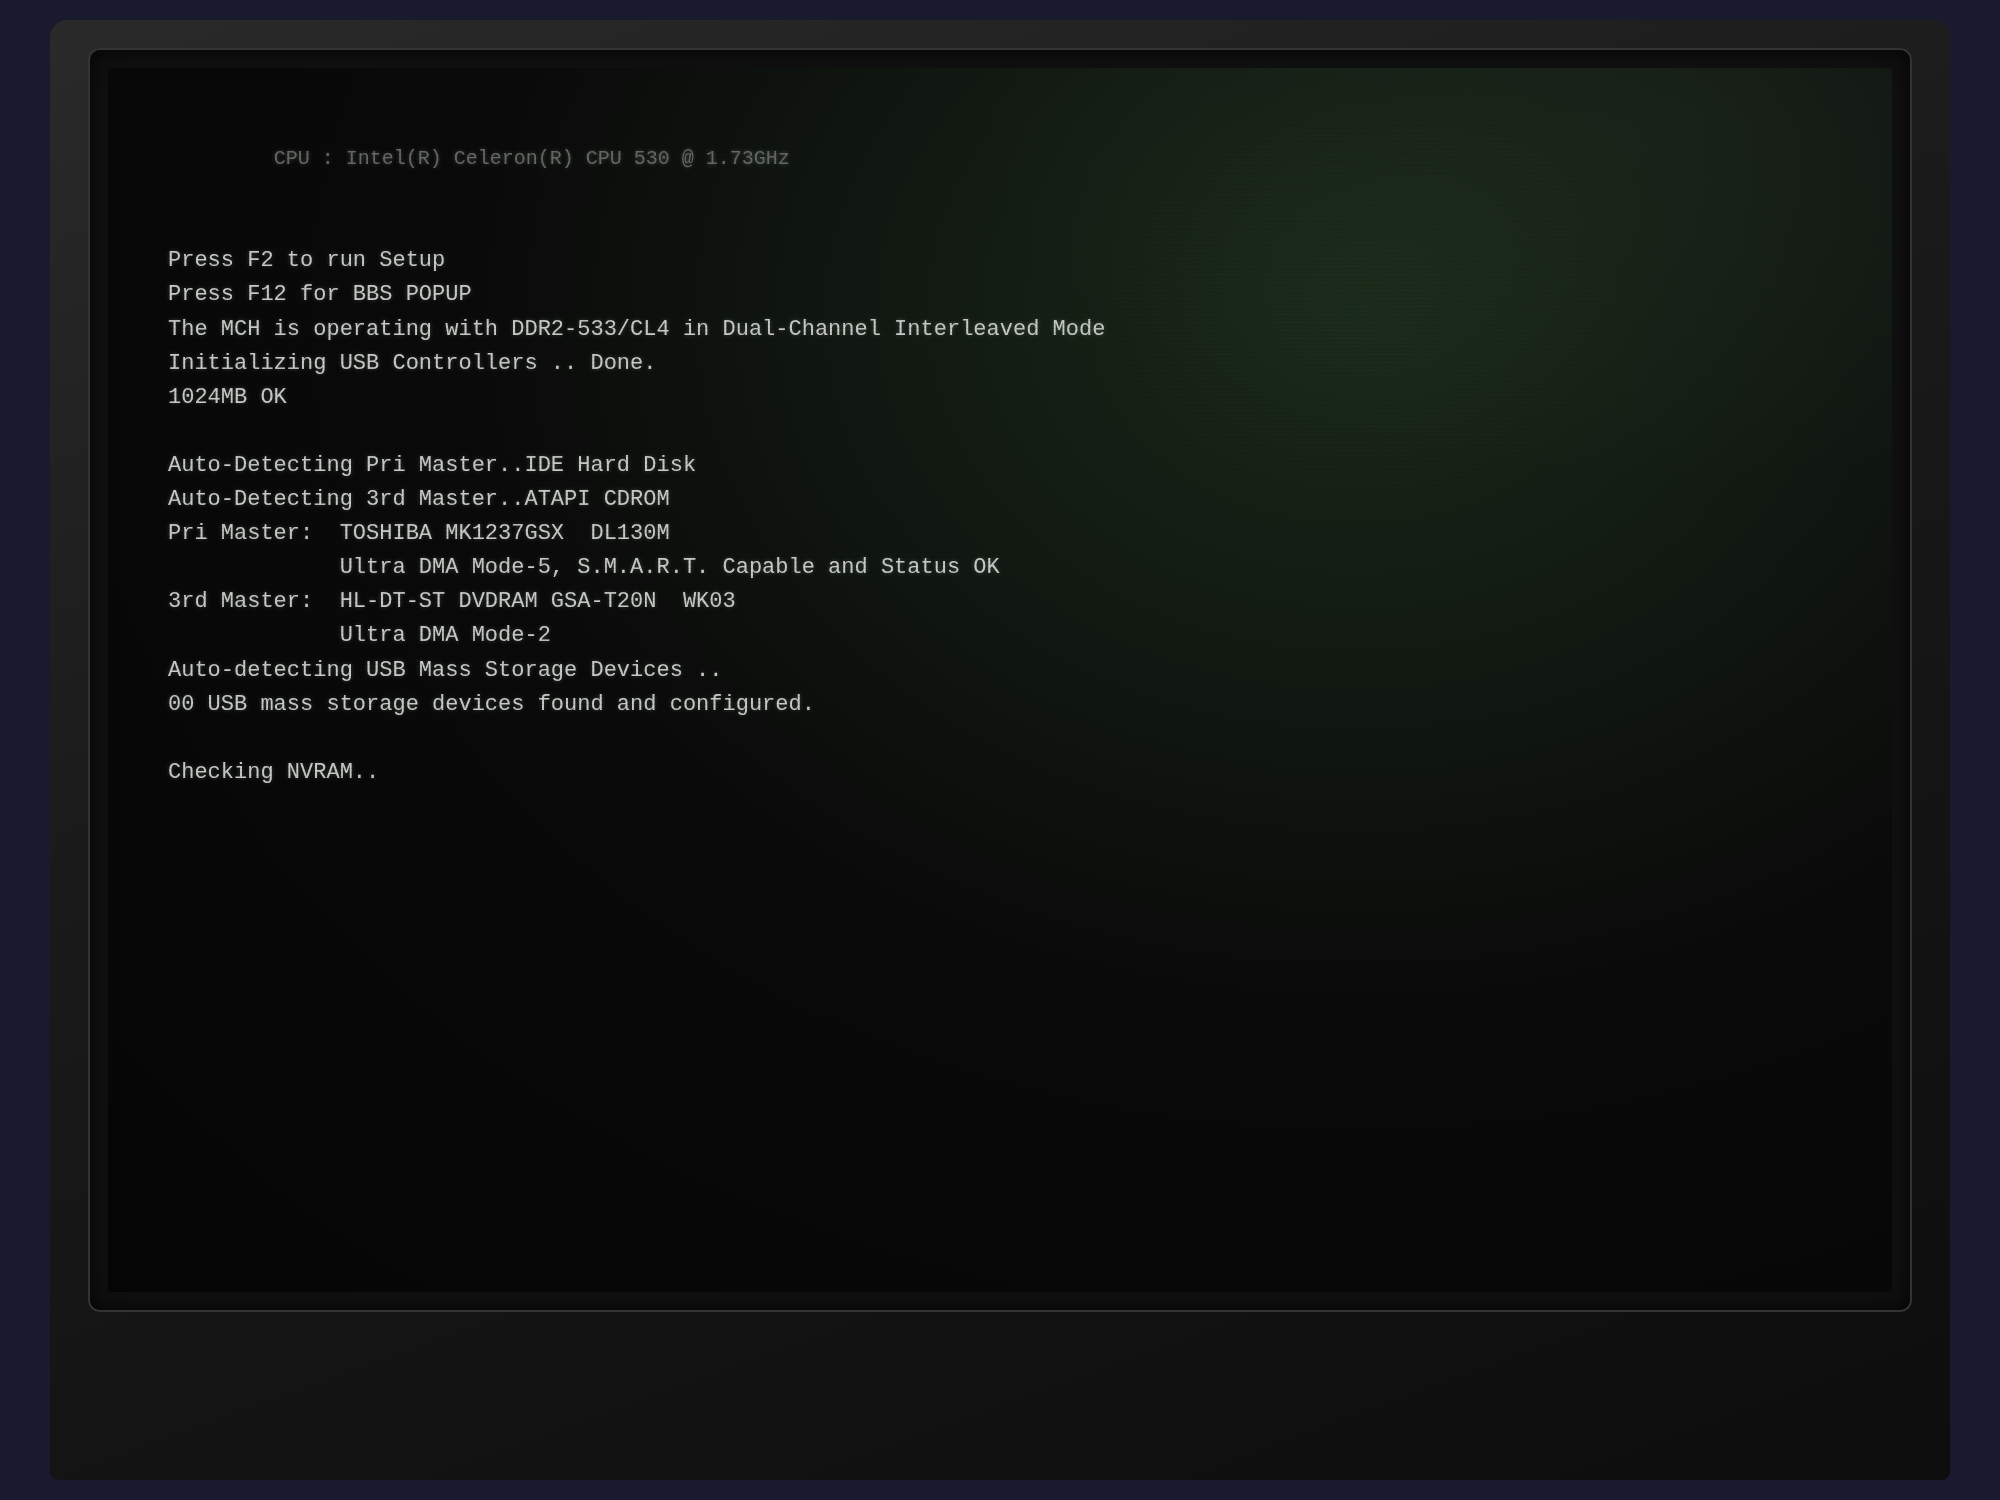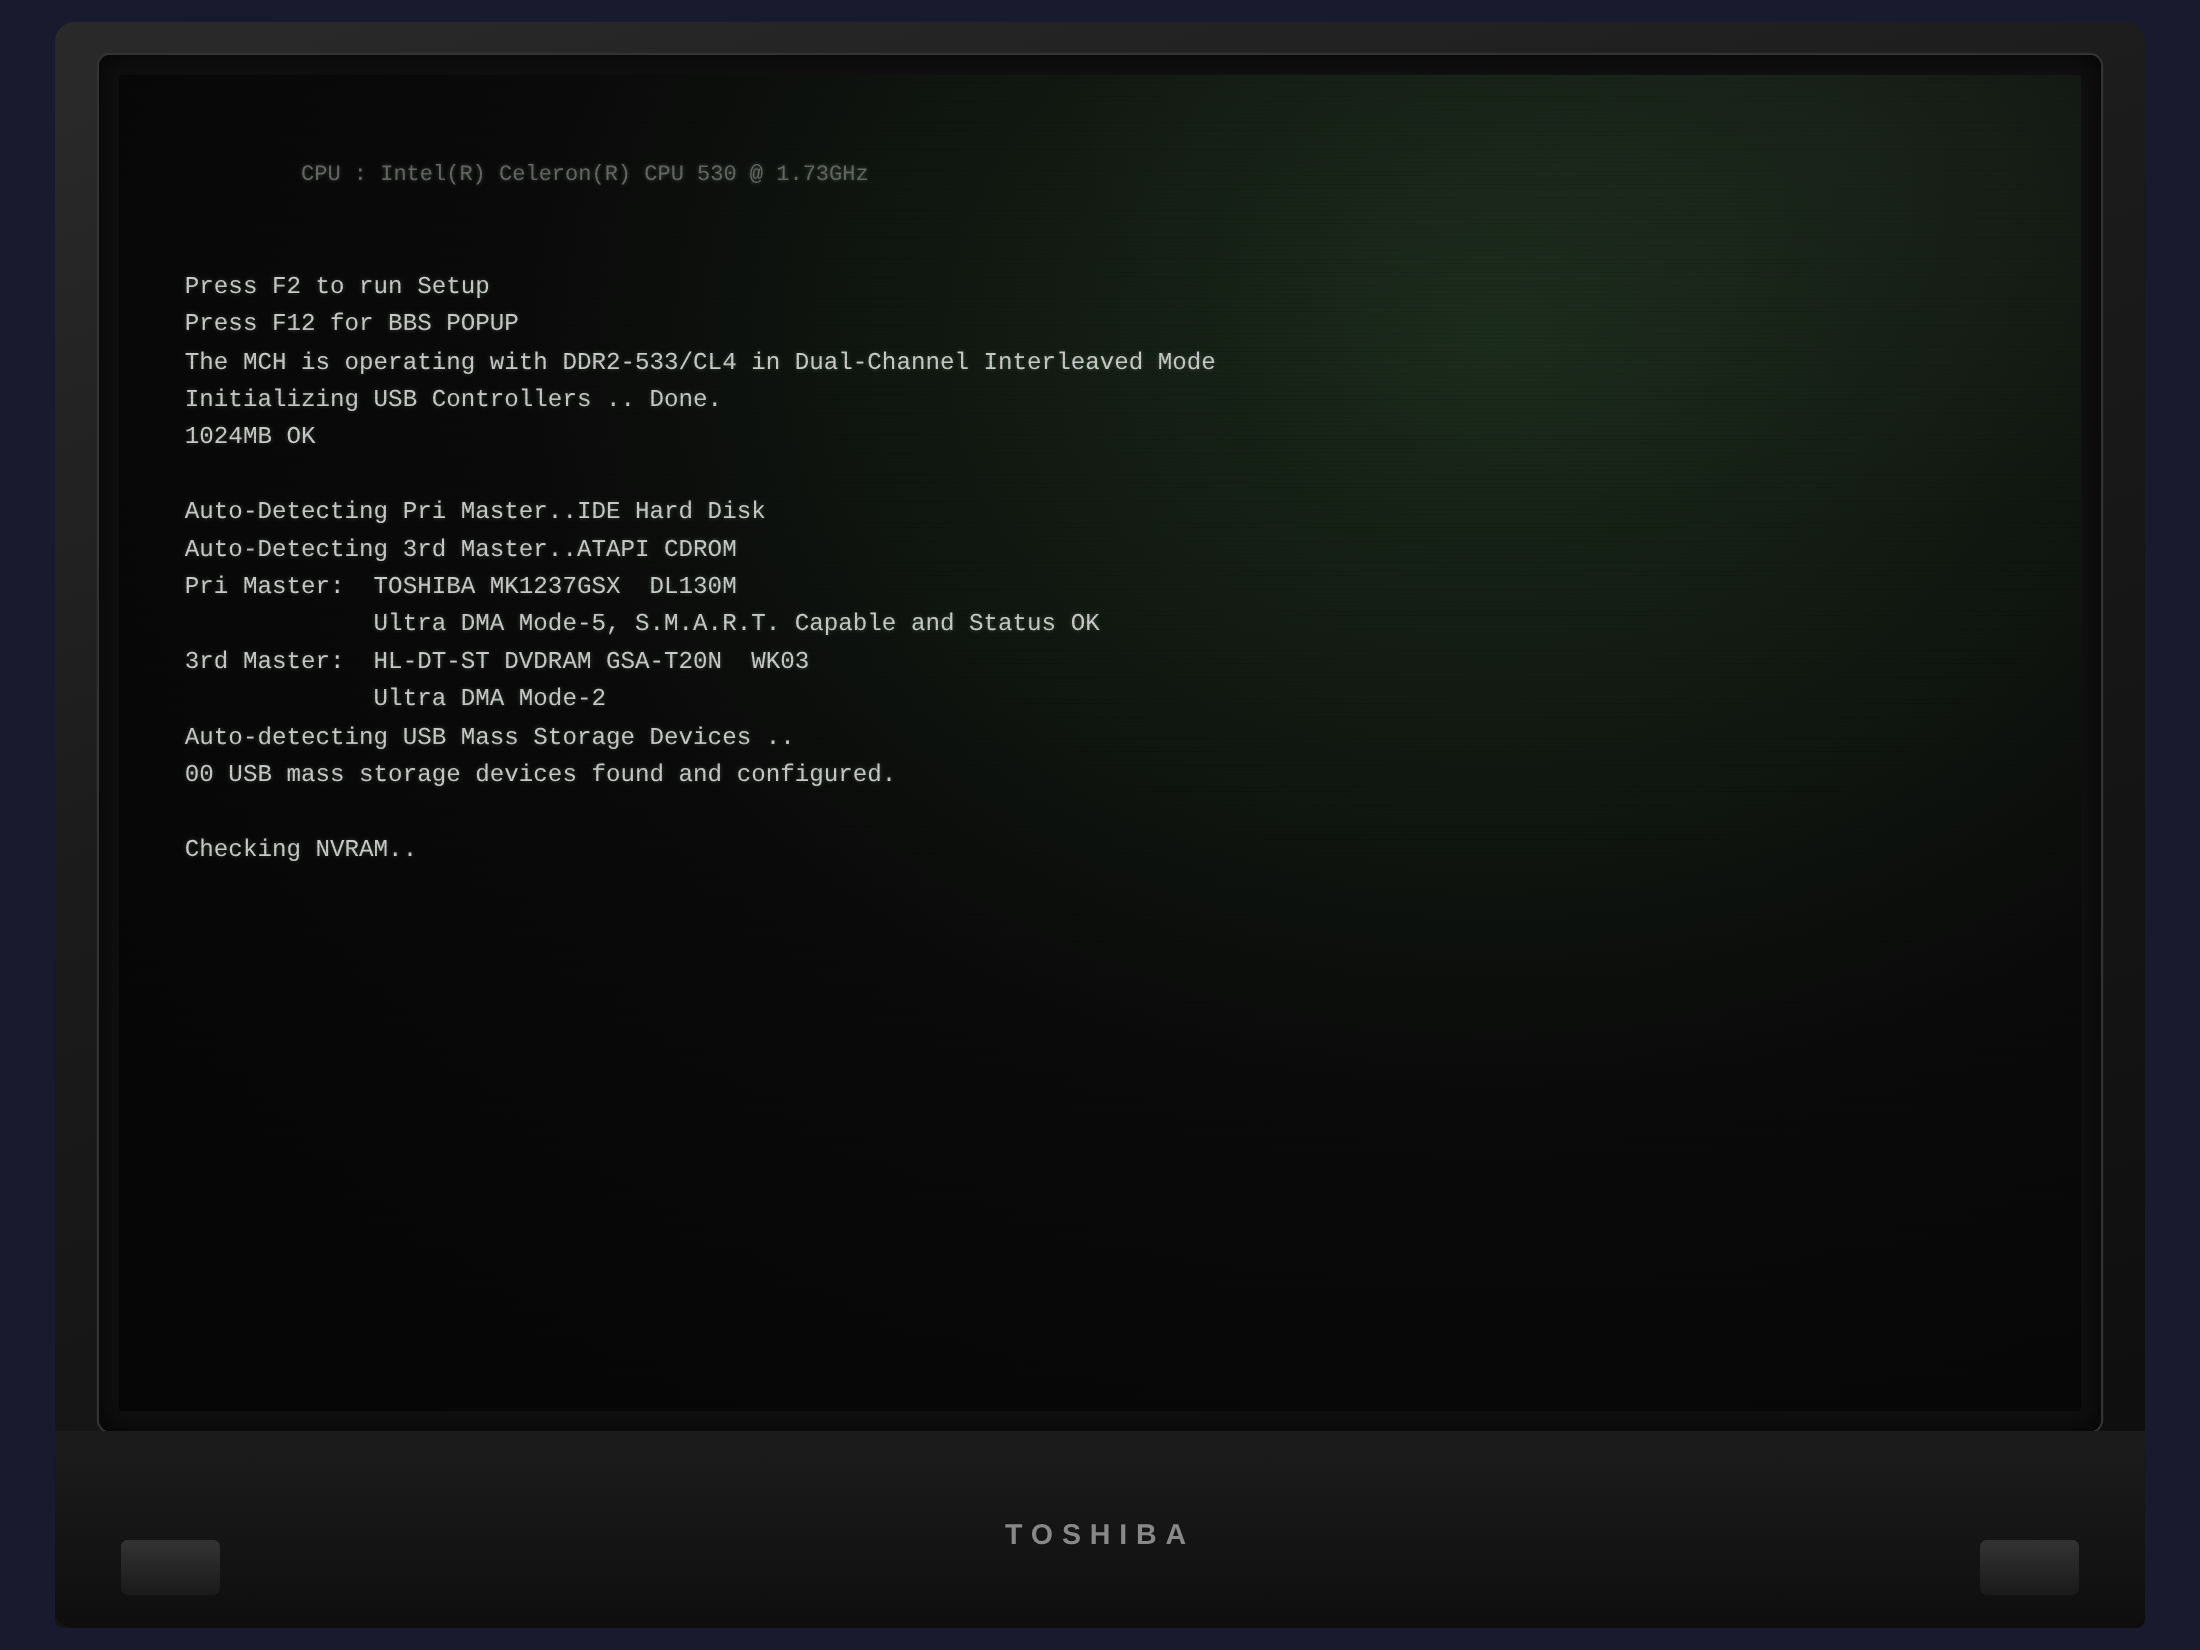--- a/index.html
+++ b/index.html
@@ -132,18 +132,13 @@
 <div class="laptop-outer">
   <div class="screen-bezel">
     <div class="screen">
       <div class="scanlines"></div>
       <div class="bios-text">
         <span class="dim">CPU : Intel(R) Celeron(R) CPU 530 @ 1.73GHz</span>
       </div>
       <div class="bios-text" id="bios-lines"><div>&nbsp;</div><div>Press F2 to run Setup</div><div>Press F12 for BBS POPUP</div><div>The MCH is operating with DDR2-533/CL4 in Dual-Channel Interleaved Mode</div><div>Initializing USB Controllers .. Done.</div><div>1024MB OK</div><div>&nbsp;</div><div>Auto-Detecting Pri Master..IDE Hard Disk</div><div>Auto-Detecting 3rd Master..ATAPI CDROM</div><div>Pri Master:  TOSHIBA MK1237GSX  DL130M</div><div>             Ultra DMA Mode-5, S.M.A.R.T. Capable and Status OK</div><div>3rd Master:  HL-DT-ST DVDRAM GSA-T20N  WK03</div><div>             Ultra DMA Mode-2</div><div>Auto-detecting USB Mass Storage Devices ..</div><div>00 USB mass storage devices found and configured.</div><div>&nbsp;</div><div>Checking NVRAM..</div></div>
     </div>
   </div>
-  <div class="laptop-bottom">
-    <div class="hinge-left"></div>
-    <span class="brand-label">TOSHIBA</span>
-    <div class="hinge-right"></div>
-  </div>
 </div>
 
 </body></html>

